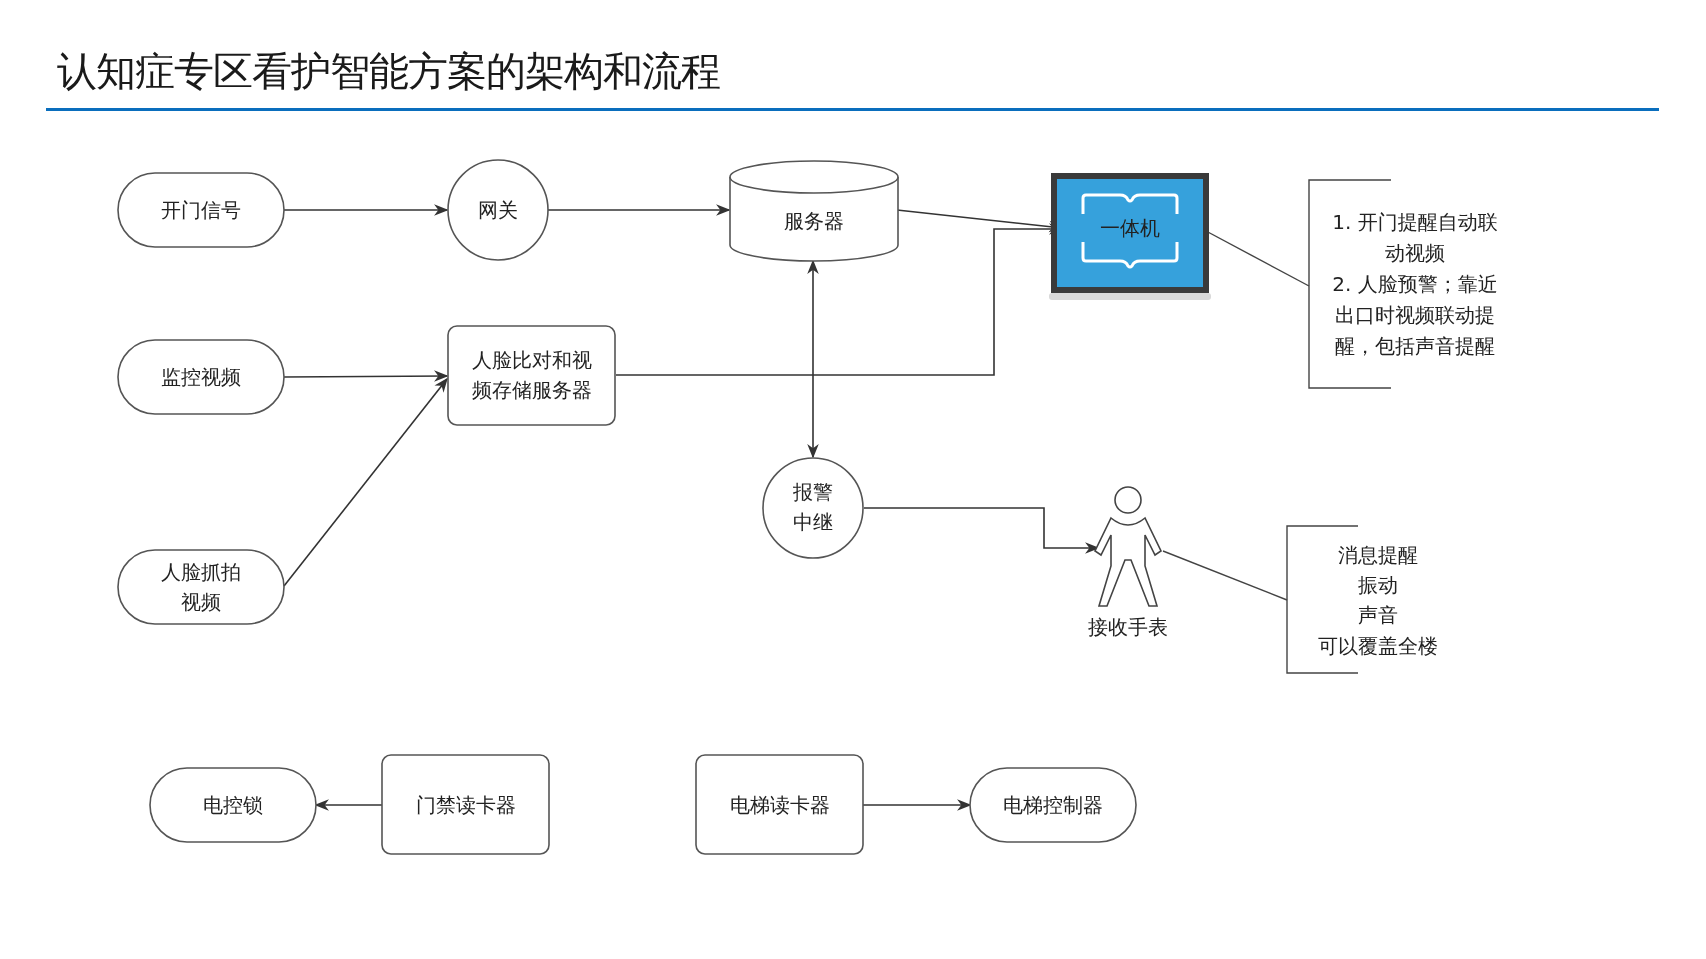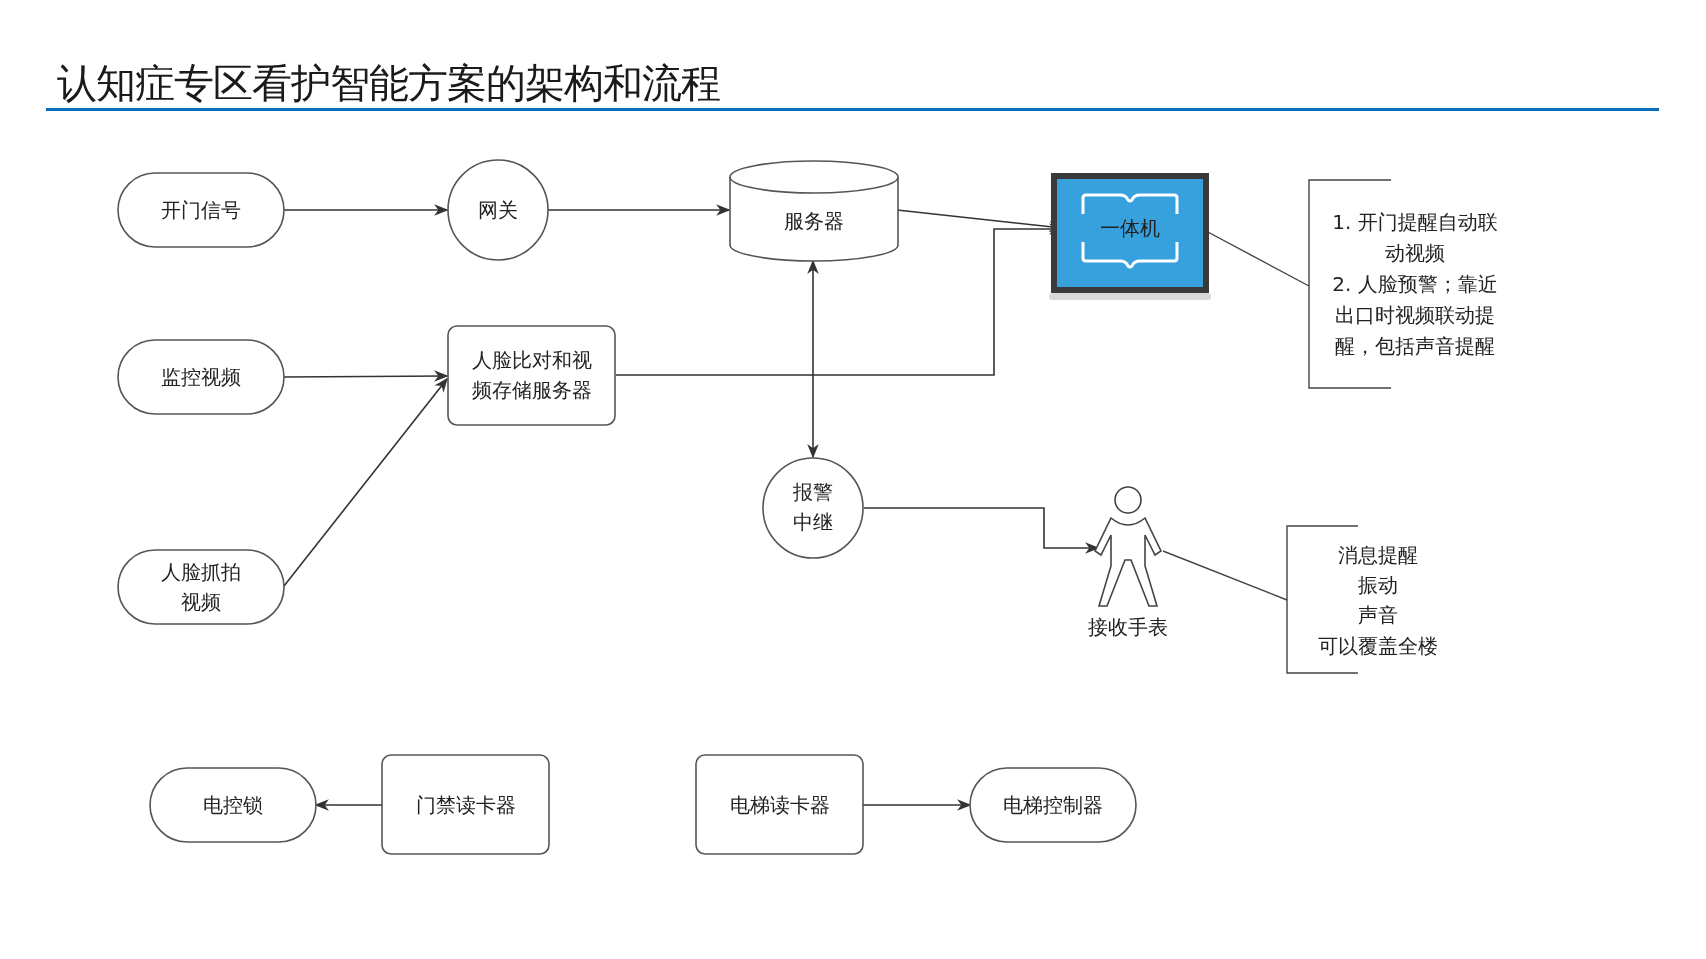--- a/index.html
+++ b/index.html
@@ -1,18 +1,18 @@
 <!DOCTYPE html>
 <html><head>
 <meta charset="utf-8">
 <style>
   html, body { margin:0; padding:0; background:#ffffff; }
   body { width:1706px; height:959px; position:relative; overflow:hidden;
          font-family:"DejaVu Sans", "Liberation Sans", sans-serif; color:#222; }
-  .title { position:absolute; left:57px; top:56px; font-size:40px; color:#1a1a1a;
+  .title { position:absolute; left:57px; top:44px; font-size:40px; color:#1a1a1a;
            letter-spacing:-1px; white-space:nowrap; }
   .title-rule { position:absolute; left:46px; top:108px; width:1613px; height:3px; background:#0a6ebd; }
   svg.diagram { position:absolute; left:0; top:0; }
   .node-text { font-size:20px; fill:#222; text-anchor:middle; dominant-baseline:middle;
                font-family:"DejaVu Sans", "Liberation Sans", sans-serif; }
   .note-text { font-size:20px; fill:#222; text-anchor:middle; dominant-baseline:middle;
                font-family:"DejaVu Sans", "Liberation Sans", sans-serif; }
   .shape { fill:#ffffff; stroke:#555; stroke-width:1.6; }
   .edge { fill:none; stroke:#333; stroke-width:1.6; }
   .edge-plain { fill:none; stroke:#444; stroke-width:1.4; }

